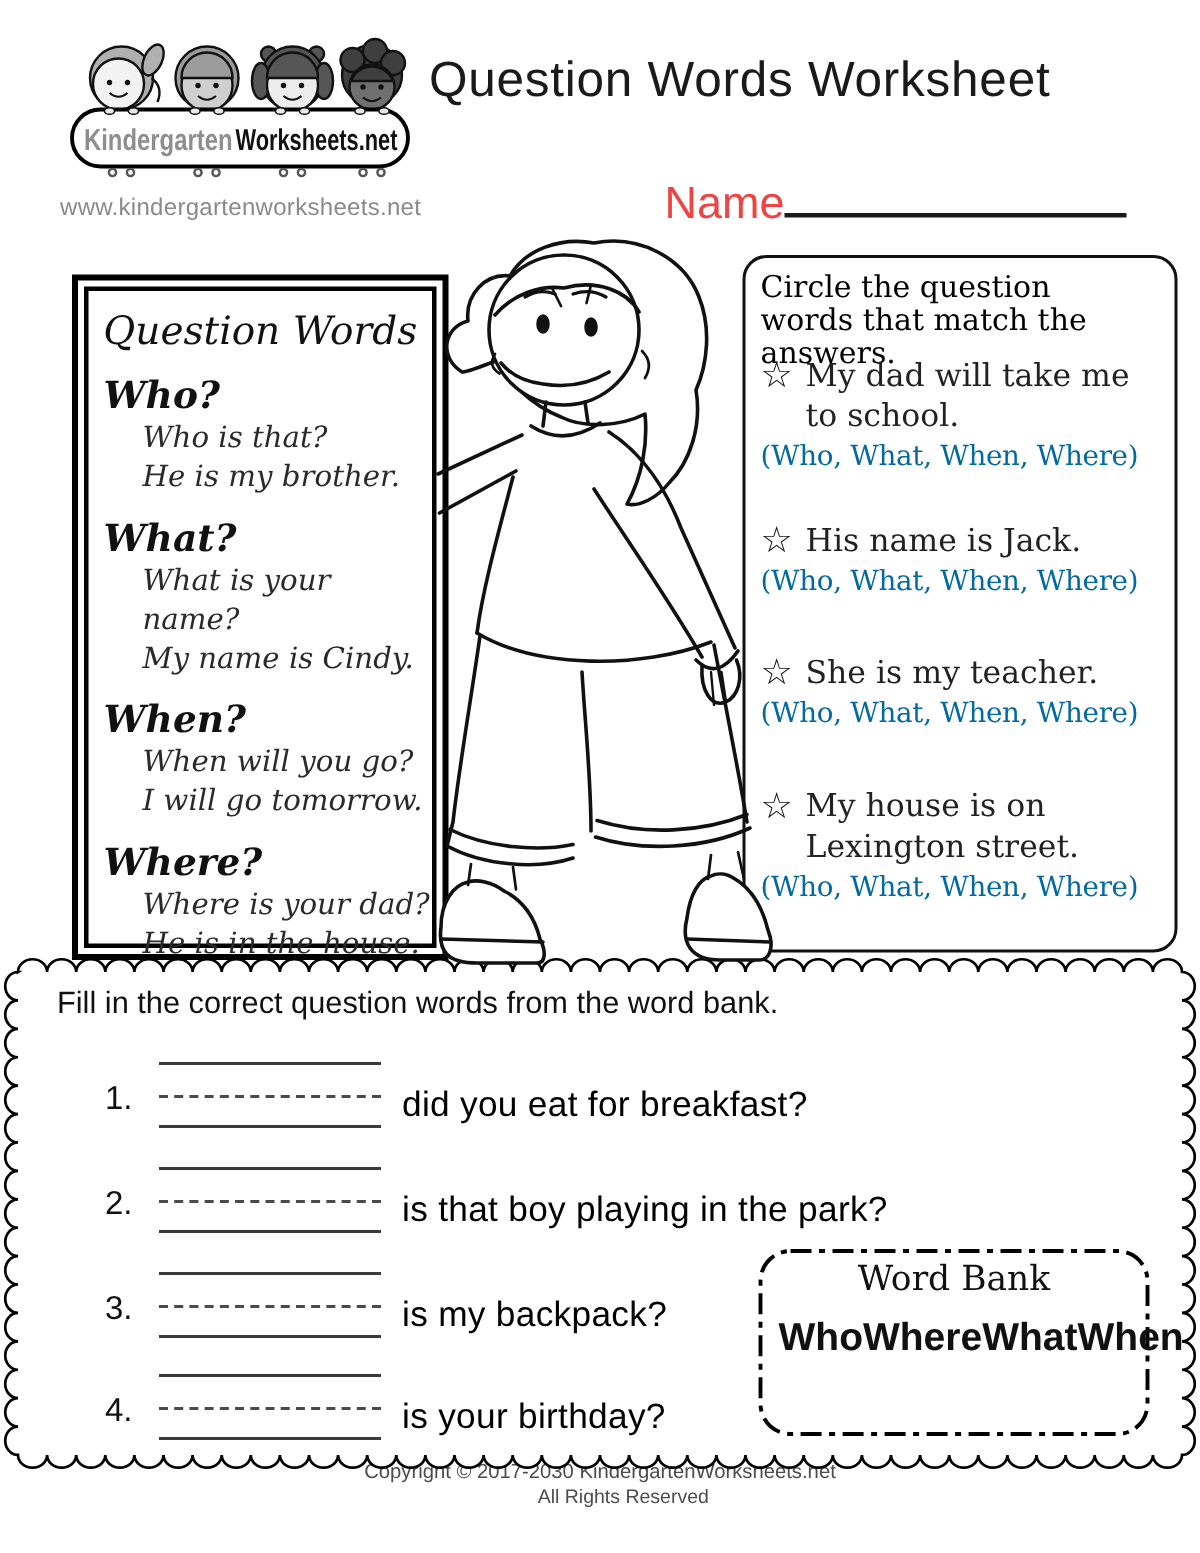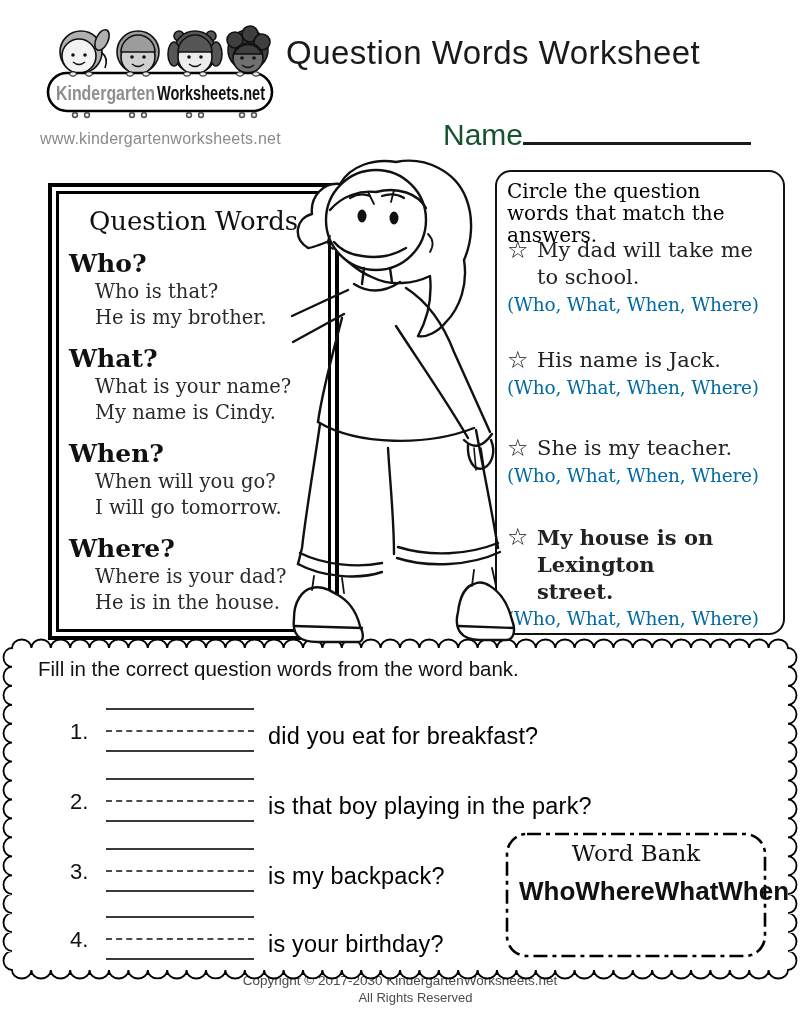--- a/index.html
+++ b/index.html
@@ -5,37 +5,37 @@
   html,body{margin:0;padding:0;background:#fff;}
   #page{position:relative;width:800px;height:1035px;background:#fff;overflow:hidden;
         font-family:"Liberation Sans",sans-serif;color:#111;}
   .serif{font-family:"DejaVu Serif",serif;}
   .sans{font-family:"Liberation Sans",sans-serif;}
   .abs{position:absolute;}
 
   
   #worksheet-title{left:286px;top:34px;font-size:33px;letter-spacing:.5px;color:#1a1a1a;}
   #logo-url{left:40px;top:130px;font-size:16px;color:#8a8a8a;letter-spacing:.2px;}
-  #name-row{left:443px;top:112px;font-size:30px;color:#14532d;}
+  #name-row{left:443px;top:112px;font-size:30px;color:#ef4444;}
   #name-underline{display:inline-block;width:228px;border-bottom:3px solid #1a1a1a;height:30px;}
 
   
-  #reference-panel{left:48px;top:183px;width:291px;height:457px;border:4px solid #000;box-sizing:border-box;background:#fff;z-index:2;}
+  #reference-panel{left:48px;top:183px;width:251px;height:457px;border:4px solid #000;box-sizing:border-box;background:#fff;z-index:2;font-style:italic;}
   #reference-inner{position:absolute;left:4px;top:4px;right:4px;bottom:4px;border:3px solid #000;}
   #reference-title{text-align:center;font-size:26px;margin-top:12px;color:#111;}
   .qw-entry{margin-left:10px;}
   .qw-heading{font-size:25px;font-weight:bold;color:#111;margin-top:13px;line-height:30px;}
   .qw-line{font-size:19.5px;color:#2a2a2a;margin-left:26px;line-height:26px;}
 
   
   #circle-panel{left:495px;top:170px;width:290px;height:465px;border:2.2px solid #111;border-radius:16px;box-sizing:border-box;background:#fff;z-index:2;}
   #circle-instructions{position:absolute;left:10px;top:8px;width:256px;font-size:20px;line-height:22px;color:#000;}
   .circle-item{position:absolute;left:10px;width:272px;}
   .circle-answer{font-size:21px;line-height:27px;color:#222;padding-left:30px;}
-  .circle-answer.narrow{max-width:190px;font-weight:bold;}
+  .circle-answer.narrow{max-width:190px;}
   .star{position:absolute;left:0;top:-1px;font-family:"DejaVu Sans",sans-serif;font-size:24px;color:#111;}
   .circle-choices{font-size:18.5px;color:#0369a1;margin-top:3px;letter-spacing:-.2px;white-space:nowrap;}
   .ci-1{top:65px;} .ci-2{top:175px;} .ci-3{top:263px;} .ci-4{top:352px;}
 
   
   #boy-illustration{left:278px;top:156px;z-index:3;pointer-events:none;}
 
   
   #fill-panel{left:12px;top:648px;width:776px;height:322px;z-index:1;}
   #scallop-svg{position:absolute;left:0;top:0;overflow:visible;}

